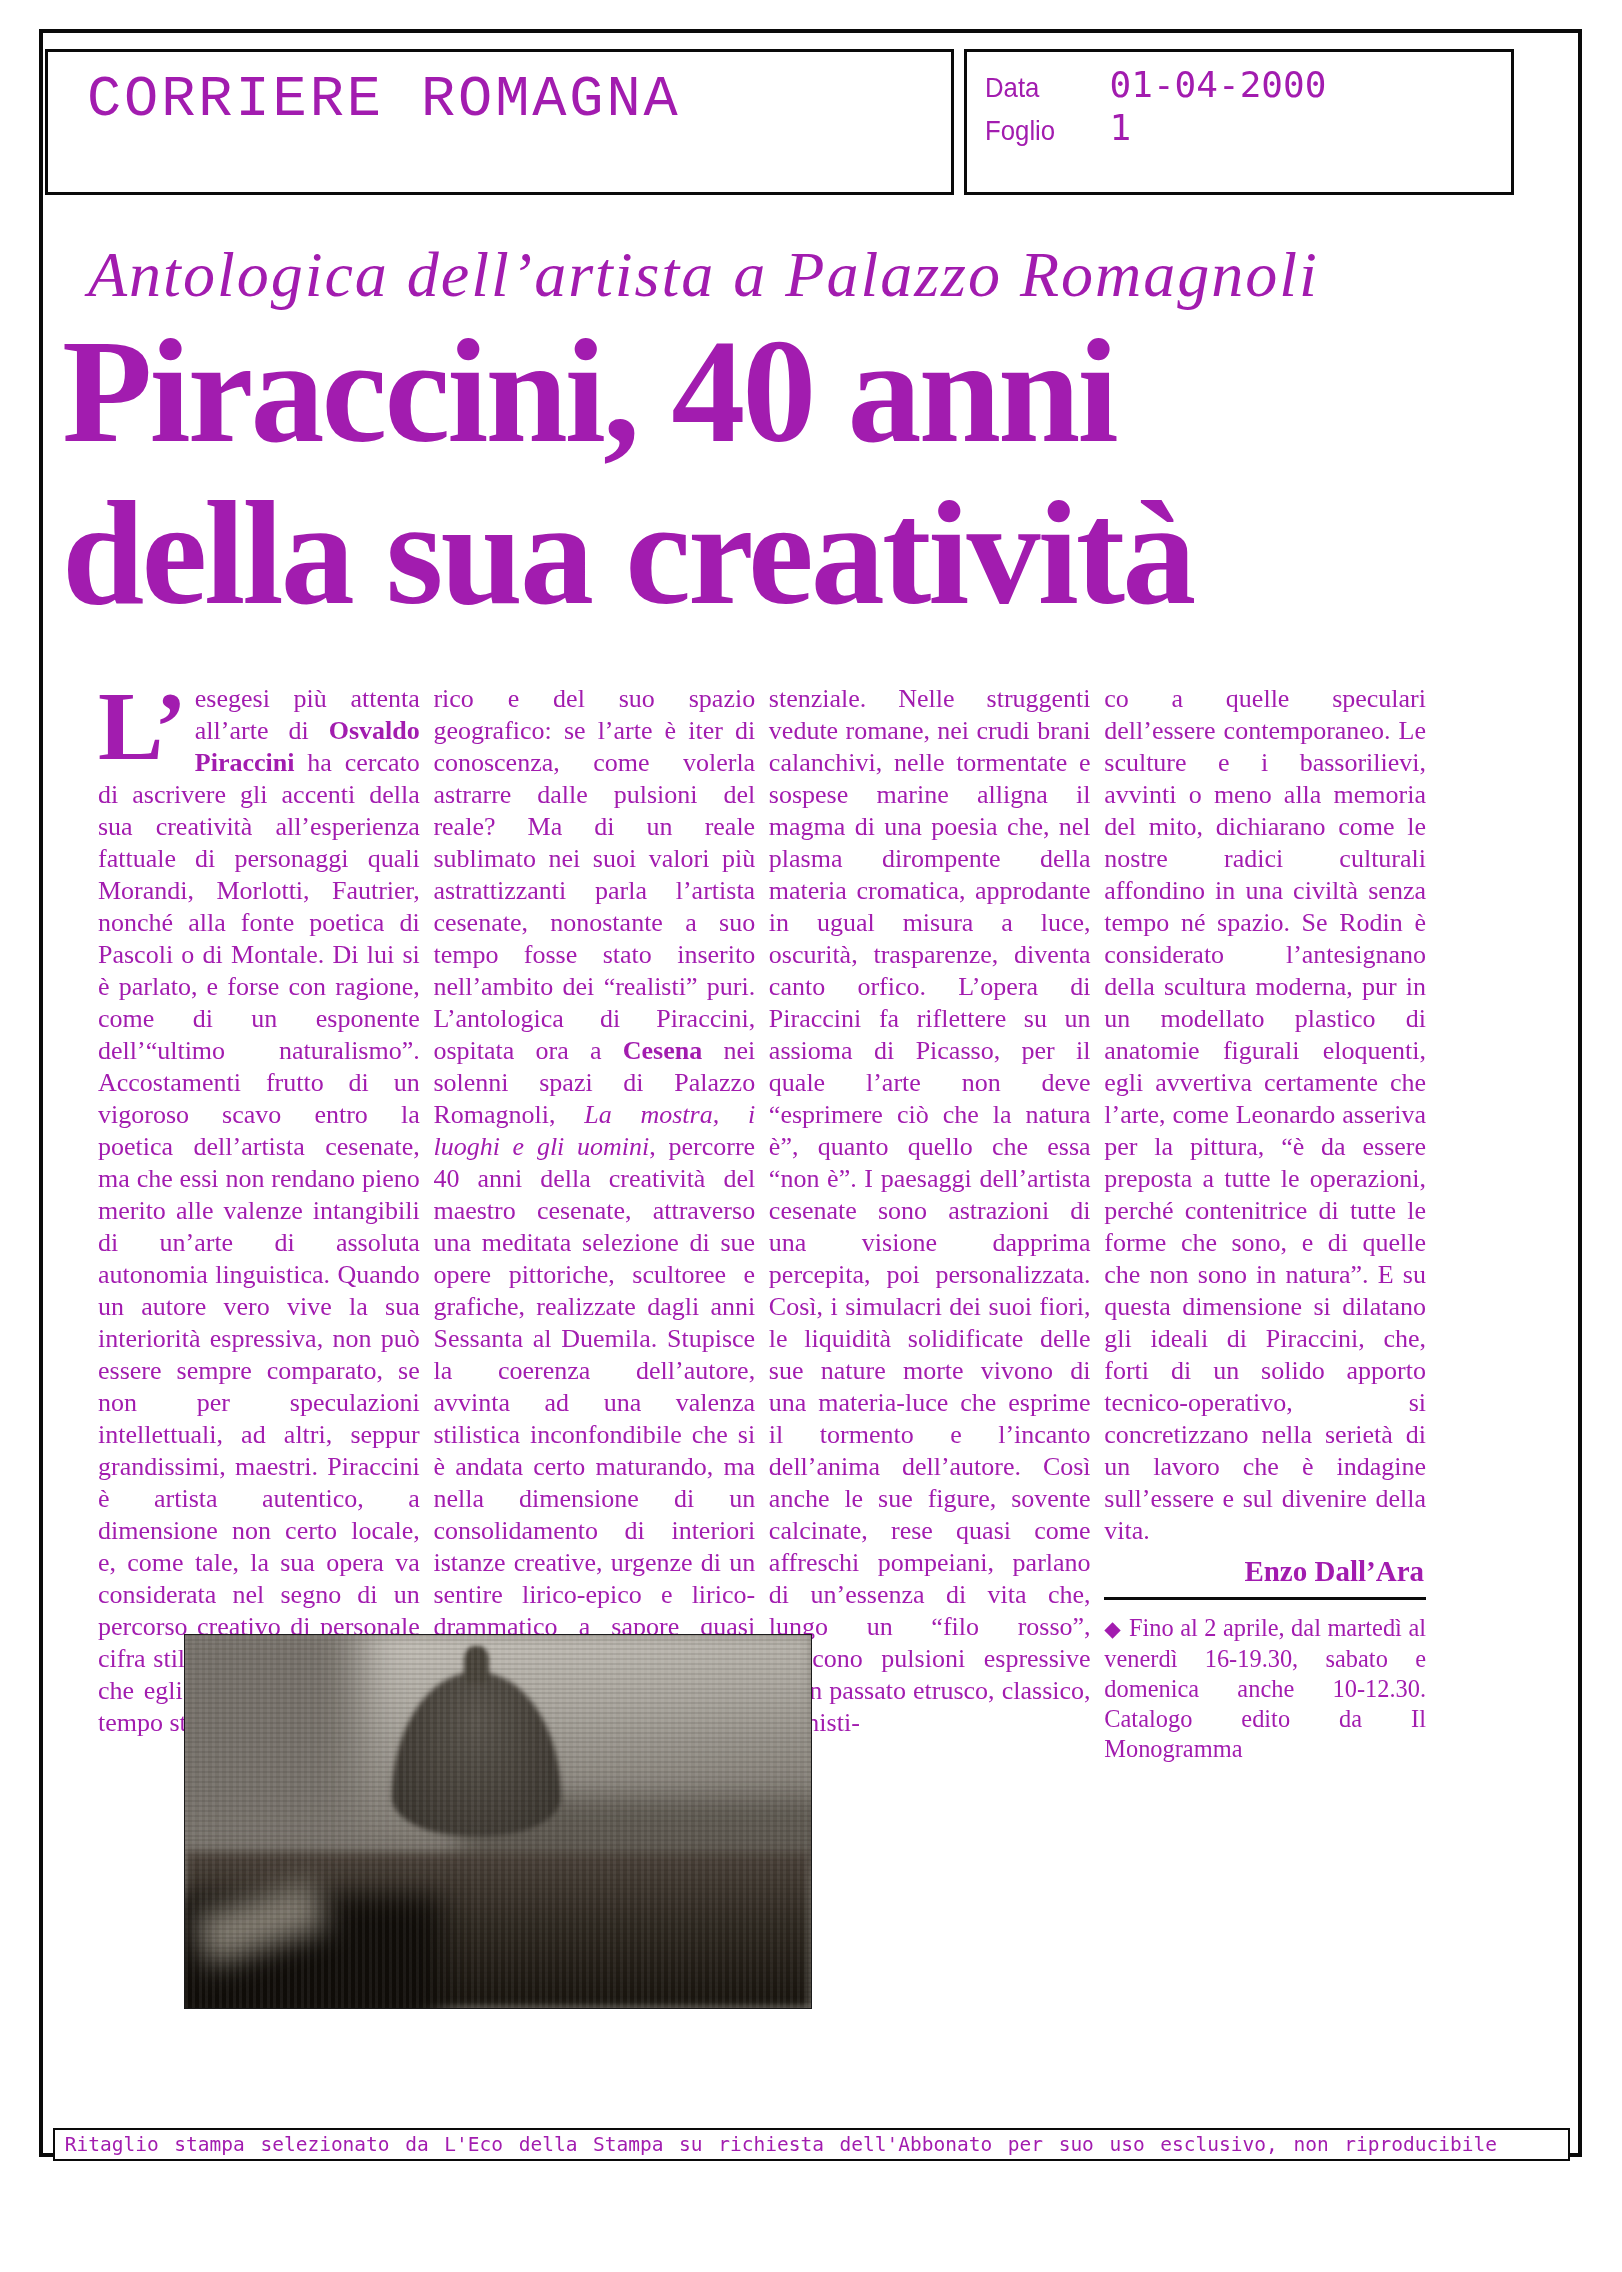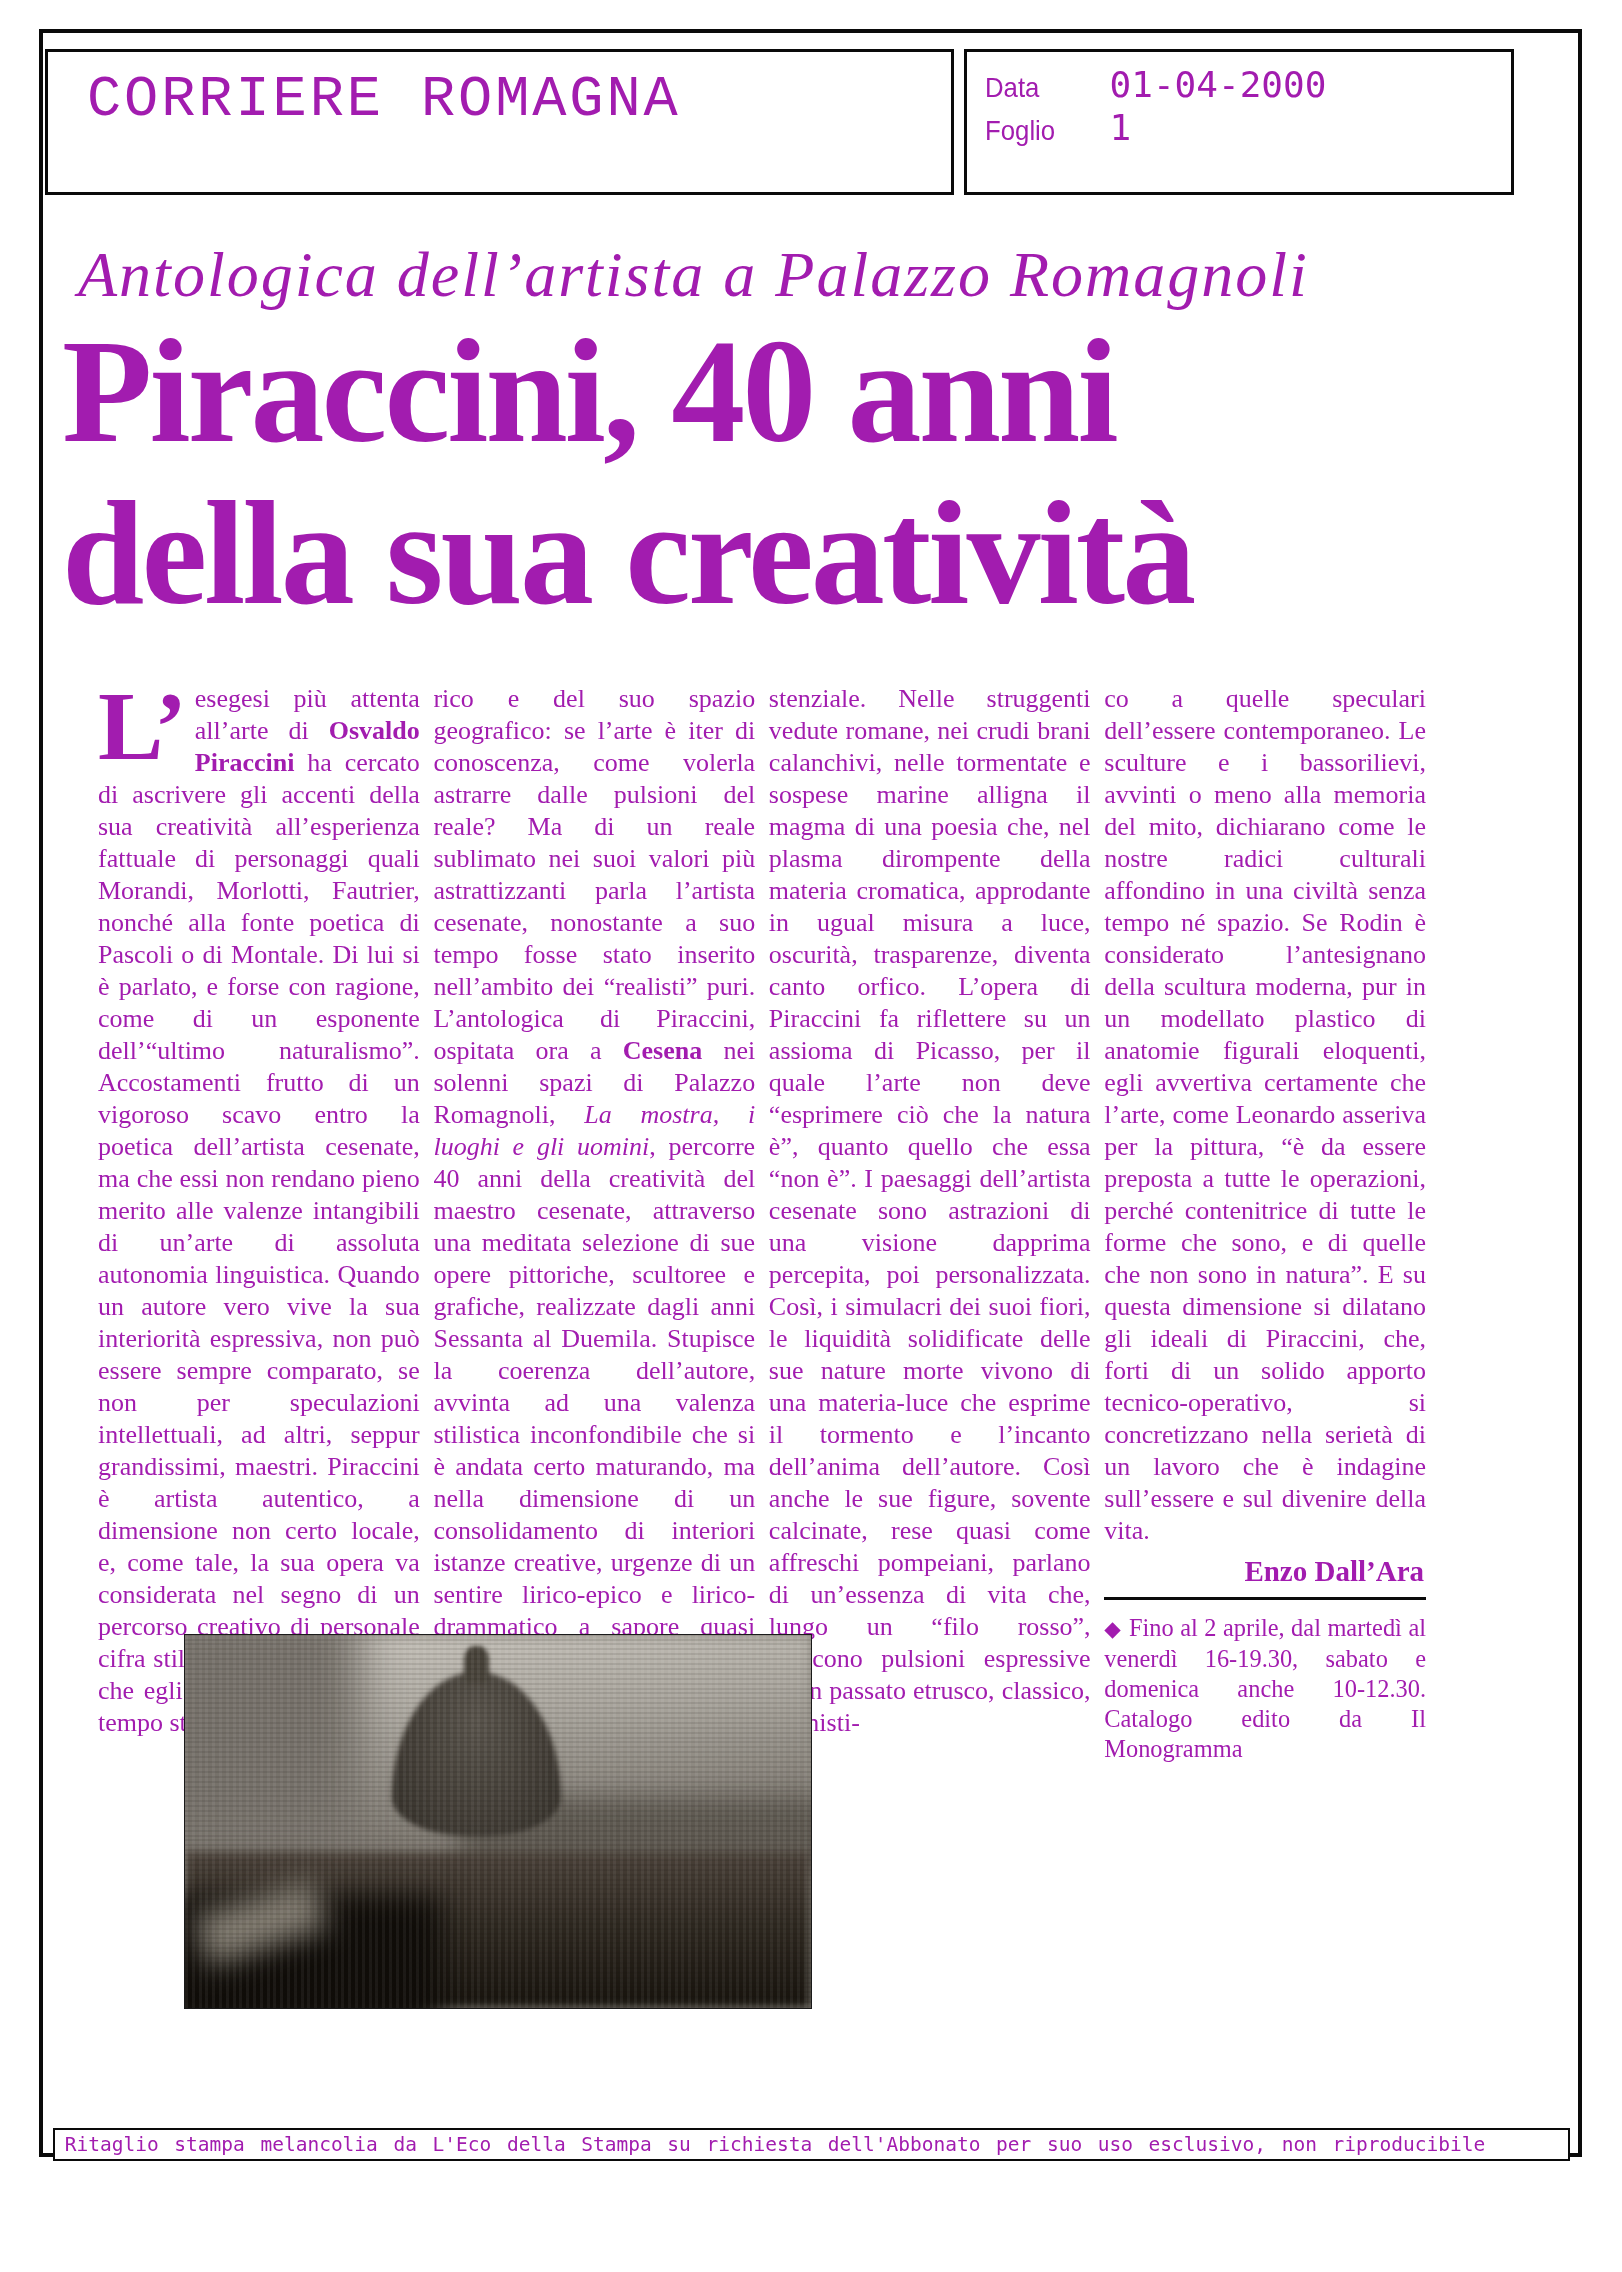--- a/index.html
+++ b/index.html
@@ -14,21 +14,21 @@
                   font-size:57px;letter-spacing:2.9px;white-space:nowrap;}
   
   .data-box{position:absolute;left:964px;top:49px;width:550px;height:146px;
             border:3.9px solid #0a0a0a;box-sizing:border-box;background:#fff;
             padding:11.7px 0 0 17.6px;}
   .data-row{display:grid;grid-template-columns:125px auto;align-items:baseline;height:43px;}
   .data-label{font-family:"Liberation Sans", sans-serif;font-size:28px;
               transform:scaleX(.92);transform-origin:left;}
   .data-value{font-family:"DejaVu Sans Mono", monospace;font-size:36px;}
   
-  .kicker{position:absolute;left:78px;top:238px;width:1365px;
+  .kicker{position:absolute;left:88px;top:238px;width:1365px;
           font-style:italic;font-size:64px;letter-spacing:2px;white-space:nowrap;}
   .headline{position:absolute;left:62px;top:310px;width:1443px;
             font-weight:bold;font-size:148px;line-height:162px;letter-spacing:-2.9px;}
   .headline .hl-line{white-space:nowrap;}
   
   .columns{position:absolute;left:98px;top:683px;width:1328px;display:flex;gap:13.7px;}
   .col{flex:1 1 0;font-size:26px;line-height:32px;text-align:justify;}
   .dropcap{float:left;font-size:98px;line-height:78px;font-weight:bold;
            padding:3.9px 7.8px 0 0;}
   .byline{text-align:right;font-weight:bold;font-size:29px;margin-top:7.8px;padding-right:2px;}
@@ -121,17 +121,17 @@
     <div class="ph-ridge"></div>
     <div class="ph-dome"></div>
     <div class="ph-lantern"></div>
     <div class="ph-roofs"></div>
     <div class="ph-dark-corner"></div>
     <div class="ph-light-path"></div>
     <div class="ph-grain"></div>
   </div>
 
   <div class="bottom-bar">
-    <span>Ritaglio stampa melancolia da L'Eco della Stampa su richiesta dell'Abbonato per suo uso esclusivo, non riproducibile</span>
+    <span>Ritaglio stampa selezionato da L'Eco della Stampa su richiesta dell'Abbonato per suo uso esclusivo, non riproducibile</span>
   </div>
 
 </div>
 
 
 </body></html>

